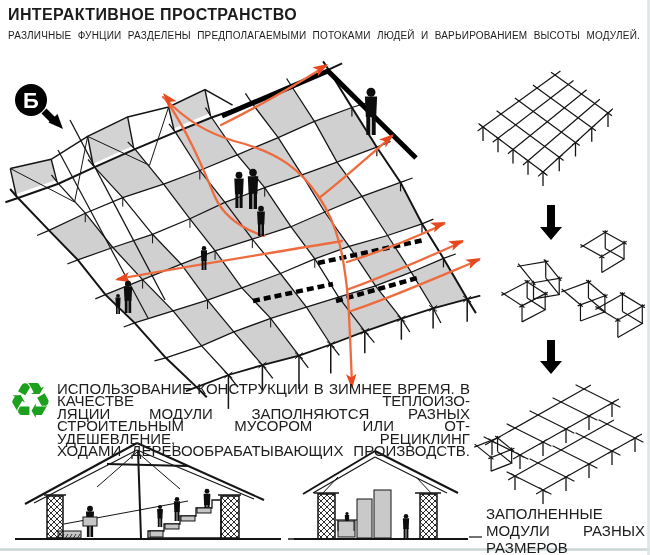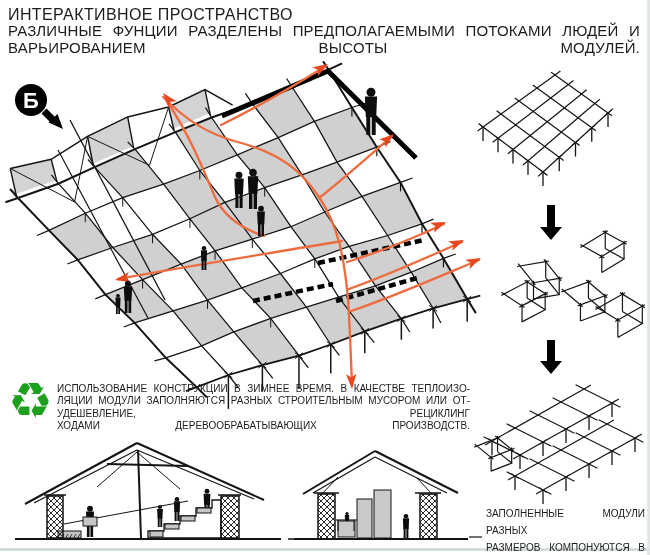--- a/index.html
+++ b/index.html
@@ -1,22 +1,22 @@
 <!DOCTYPE html>
 <html><head>
 <meta charset="utf-8">
 <style>
   html,body{margin:0;padding:0;background:#fff;}
   .page{position:relative;width:650px;height:555px;background:#ffffff;overflow:hidden;
         font-family:"Liberation Sans",sans-serif;color:#1c1c1c;}
   .abs{position:absolute;}
-  .title{left:8px;top:6px;font-size:16px;letter-spacing:.4px;font-weight:400;white-space:nowrap;}
-  .subtitle{left:8px;top:22px;width:632px;font-size:15px;letter-spacing:.2px;
+  .title{left:8px;top:6px;font-size:16px;letter-spacing:.4px;font-weight:700;white-space:nowrap;}
+  .subtitle{left:8px;top:30px;width:632px;font-size:10px;letter-spacing:.2px;
             text-align:justify;text-align-last:justify;}
-  .note-line{font-size:10px;line-height:12.4px;text-align:justify;text-align-last:justify;}
+  .note-line{font-size:15px;line-height:12.4px;text-align:justify;text-align-last:justify;}
   .winter-text{left:57px;top:383px;width:413px;}
   .modules-text{left:486px;top:505px;width:159px;}
   .modules-text .note-line{line-height:17px;}
   .recycle{left:8px;top:376px;font-size:50px;line-height:50px;color:#1da01d;
            font-family:"DejaVu Sans",sans-serif;}
   svg text{font-family:"Liberation Sans",sans-serif;}
 </style>
 </head>
 <body>
 

